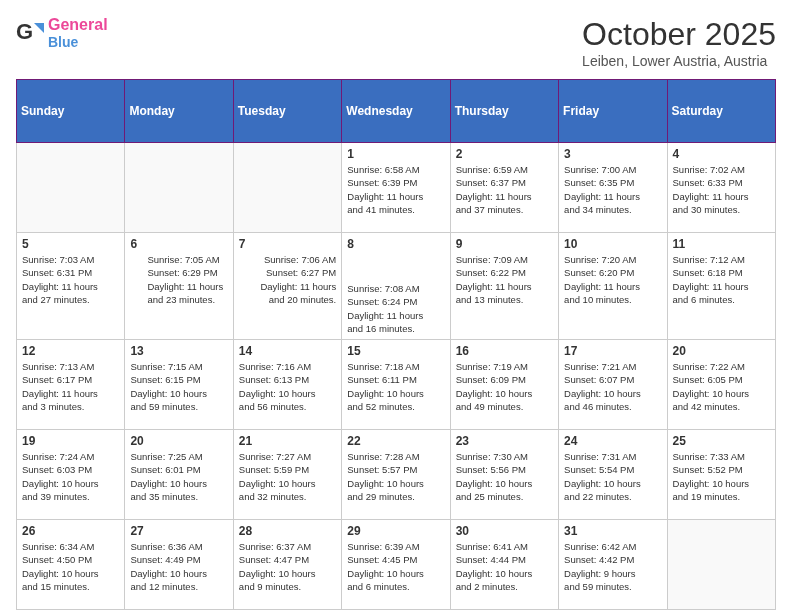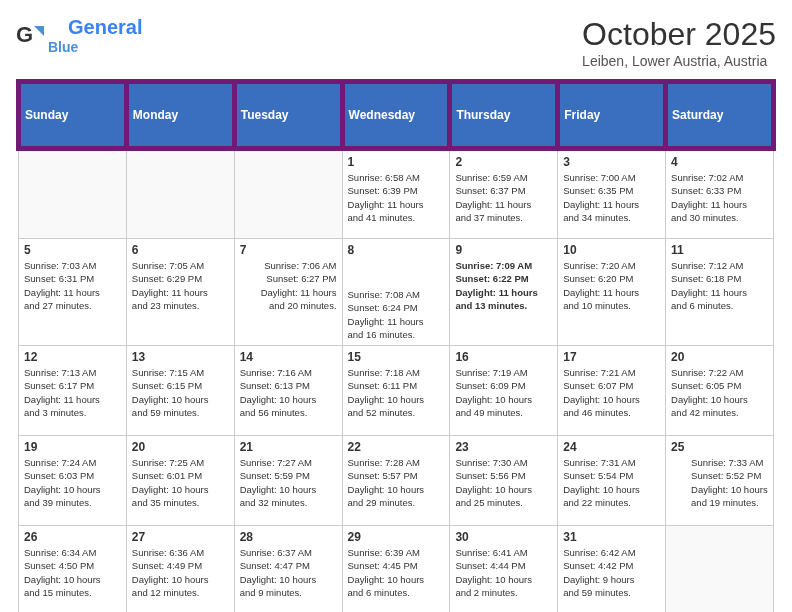--- a/index.html
+++ b/index.html
@@ -42,21 +42,21 @@
       border-collapse: collapse;
       table-layout: fixed;
     }
     th {
       background-color: #3a6ebf;
       color: #fff;
       font-size: 12px;
       font-weight: bold;
       padding: 24px 4px;
       text-align: left;
-      border: 5px solid #701a75;
+      border: 1px solid #701a75;
     }
     td {
       vertical-align: top;
       border: 1px solid #ccc;
       padding: 4px 5px;
       font-size: 10px;
       color: #333;
       height: 90px;
       background: #fff;
     }
@@ -78,21 +78,21 @@
 </head>
 <body>
 
 <div class="header-area">
   <div class="logo">
     <svg class="logo-icon" viewBox="0 0 28 28">
       <text x="0" y="20" font-size="22" font-weight="bold" fill="#333">G</text>
       <polygon points="18,4 28,4 28,14" fill="#4a90d9"></polygon>
     </svg>
     <div>
-      <div style="font-size:20px;font-weight:bold;color:#3b82f6;margin-left:20px;">General</div>
+      <div style="font-size:16px;font-weight:bold;color:#ec4899;">General</div>
       <div style="font-size:14px;font-weight:bold;color:#4a90d9;">Blue</div>
     </div>
   </div>
   <div class="title-area">
     <div class="month-title">October 2025</div>
     <div class="location">Leiben, Lower Austria, Austria</div>
   </div>
 </div>
 
 <table>
@@ -144,42 +144,42 @@
       <tr>
         <td>
           <span class="day-num">5</span>
           <div class="day-info" style="white-space: pre-line;">Sunrise: 7:03 AM
 Sunset: 6:31 PM
 Daylight: 11 hours
 and 27 minutes.</div>
         </td>
         <td>
           <span class="day-num">6</span>
-          <div class="day-info" style="white-space: pre-line;">Sunrise: 7:05 AM
+          <div class="day-info" style="white-space: pre-line; margin-left: 17px;">Sunrise: 7:05 AM
 Sunset: 6:29 PM
 Daylight: 11 hours
 and 23 minutes.</div>
         </td>
         <td>
           <span class="day-num">7</span>
           <div class="day-info" style="white-space: pre-line; text-align: right;">Sunrise: 7:06 AM
 Sunset: 6:27 PM
 Daylight: 11 hours
 and 20 minutes.</div>
         </td>
         <td>
           <span class="day-num">8</span>
           <div class="day-info" style="white-space: pre-line; margin-top: 31px;">Sunrise: 7:08 AM
 Sunset: 6:24 PM
 Daylight: 11 hours
 and 16 minutes.</div>
         </td>
         <td>
           <span class="day-num">9</span>
-          <div class="day-info" style="white-space: pre-line; font-weight: bold;">Sunrise: 7:09 AM
+          <div class="day-info" style="white-space: pre-line;">Sunrise: 7:09 AM
 Sunset: 6:22 PM
 Daylight: 11 hours
 and 13 minutes.</div>
         </td>
         <td>
           <span class="day-num">10</span>
           <div class="day-info" style="white-space: pre-line;">Sunrise: 7:20 AM
 Sunset: 6:20 PM
 Daylight: 11 hours
 and 10 minutes.</div>
@@ -281,21 +281,21 @@
         </td>
         <td>
           <span class="day-num">24</span>
           <div class="day-info" style="white-space: pre-line;">Sunrise: 7:31 AM
 Sunset: 5:54 PM
 Daylight: 10 hours
 and 22 minutes.</div>
         </td>
         <td>
           <span class="day-num">25</span>
-          <div class="day-info" style="white-space: pre-line; margin-left: 20px;">Sunrise: 7:33 AM
+          <div class="day-info" style="white-space: pre-line;">Sunrise: 7:33 AM
 Sunset: 5:52 PM
 Daylight: 10 hours
 and 19 minutes.</div>
         </td>
       </tr>
       <tr>
         <td>
           <span class="day-num">26</span>
           <div class="day-info" style="white-space: pre-line;">Sunrise: 6:34 AM
 Sunset: 4:50 PM

